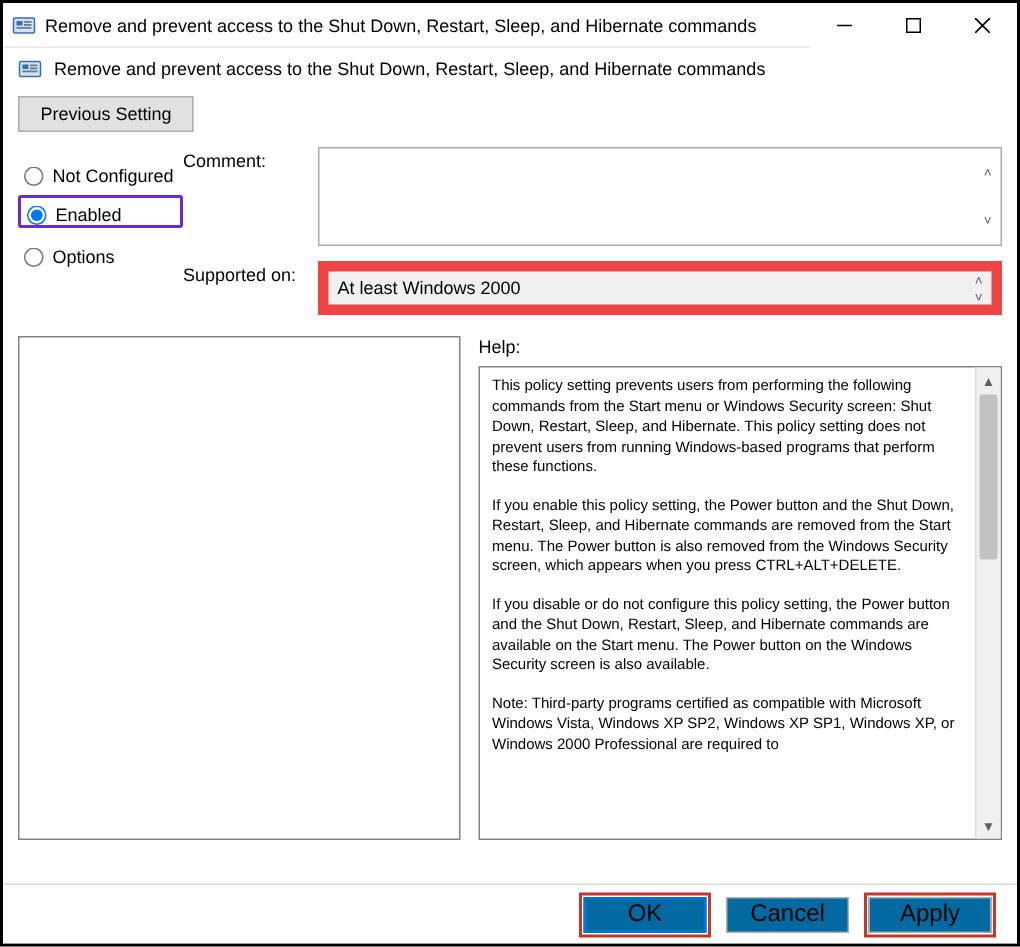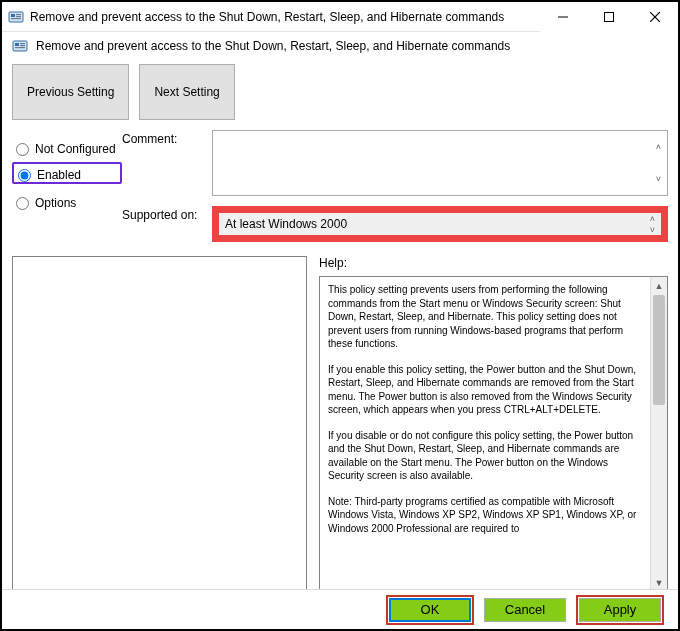--- a/index.html
+++ b/index.html
@@ -51,21 +51,21 @@
   .policy-header .app-icon { margin-right:8px; width:16px; height:16px; }
   .policy-header .hdr-text { font-size:12px; }
   
   .nav-row {
     padding: 6px 10px 10px 10px;
     display:flex; gap:10px;
   }
   .nav-btn {
     background:#e1e1e1;
     border:1px solid #adadad;
-    padding: 20px 14px;
+    padding: 4px 14px;
     font-size:12px;
     font-family:inherit;
   }
   
   .upper {
     display:flex;
     padding: 0 10px;
   }
   .state-col {
     width:110px;
@@ -173,22 +173,22 @@
     display:flex;
     justify-content:flex-end;
     align-items:center;
     padding-right:14px;
     gap:10px;
     background:#fff;
   }
   .dlg-btn {
     width:82px; height:24px;
     border:1px solid #adadad;
-    background:#84cc16;
-    font-size:13px;
+    background:#0369a1;
+    font-size:16px;
     font-family:inherit;
     padding:0;
   }
   .dlg-btn.default {
     border:1px solid #0078d7;
     box-shadow: inset 0 0 0 1px #0078d7;
   }
   .hl-btn {
     border:2px solid #c0392b;
     padding:1px;
@@ -240,21 +240,20 @@
       <rect x="8" y="5" width="5" height="1.2" fill="#6b7c8c"></rect>
       <rect x="8" y="7" width="5" height="1.2" fill="#6b7c8c"></rect>
       <rect x="3" y="9" width="10" height="1.2" fill="#6b7c8c"></rect>
     </svg>
   </span>
   <span class="hdr-text">Remove and prevent access to the Shut Down, Restart, Sleep, and Hibernate commands</span>
 </div>
 
 <div class="nav-row">
   <button class="nav-btn">Previous Setting</button>
-  <button class="nav-btn">Next Setting</button>
 </div>
 
 <div class="upper">
   <div class="state-col">
     <label class="radio-row">
       <input type="radio" name="st" style="">
       <span>Not Configured</span>
     </label>
     <label class="radio-row highlight">
       <input type="radio" name="st" checked="" style="">

